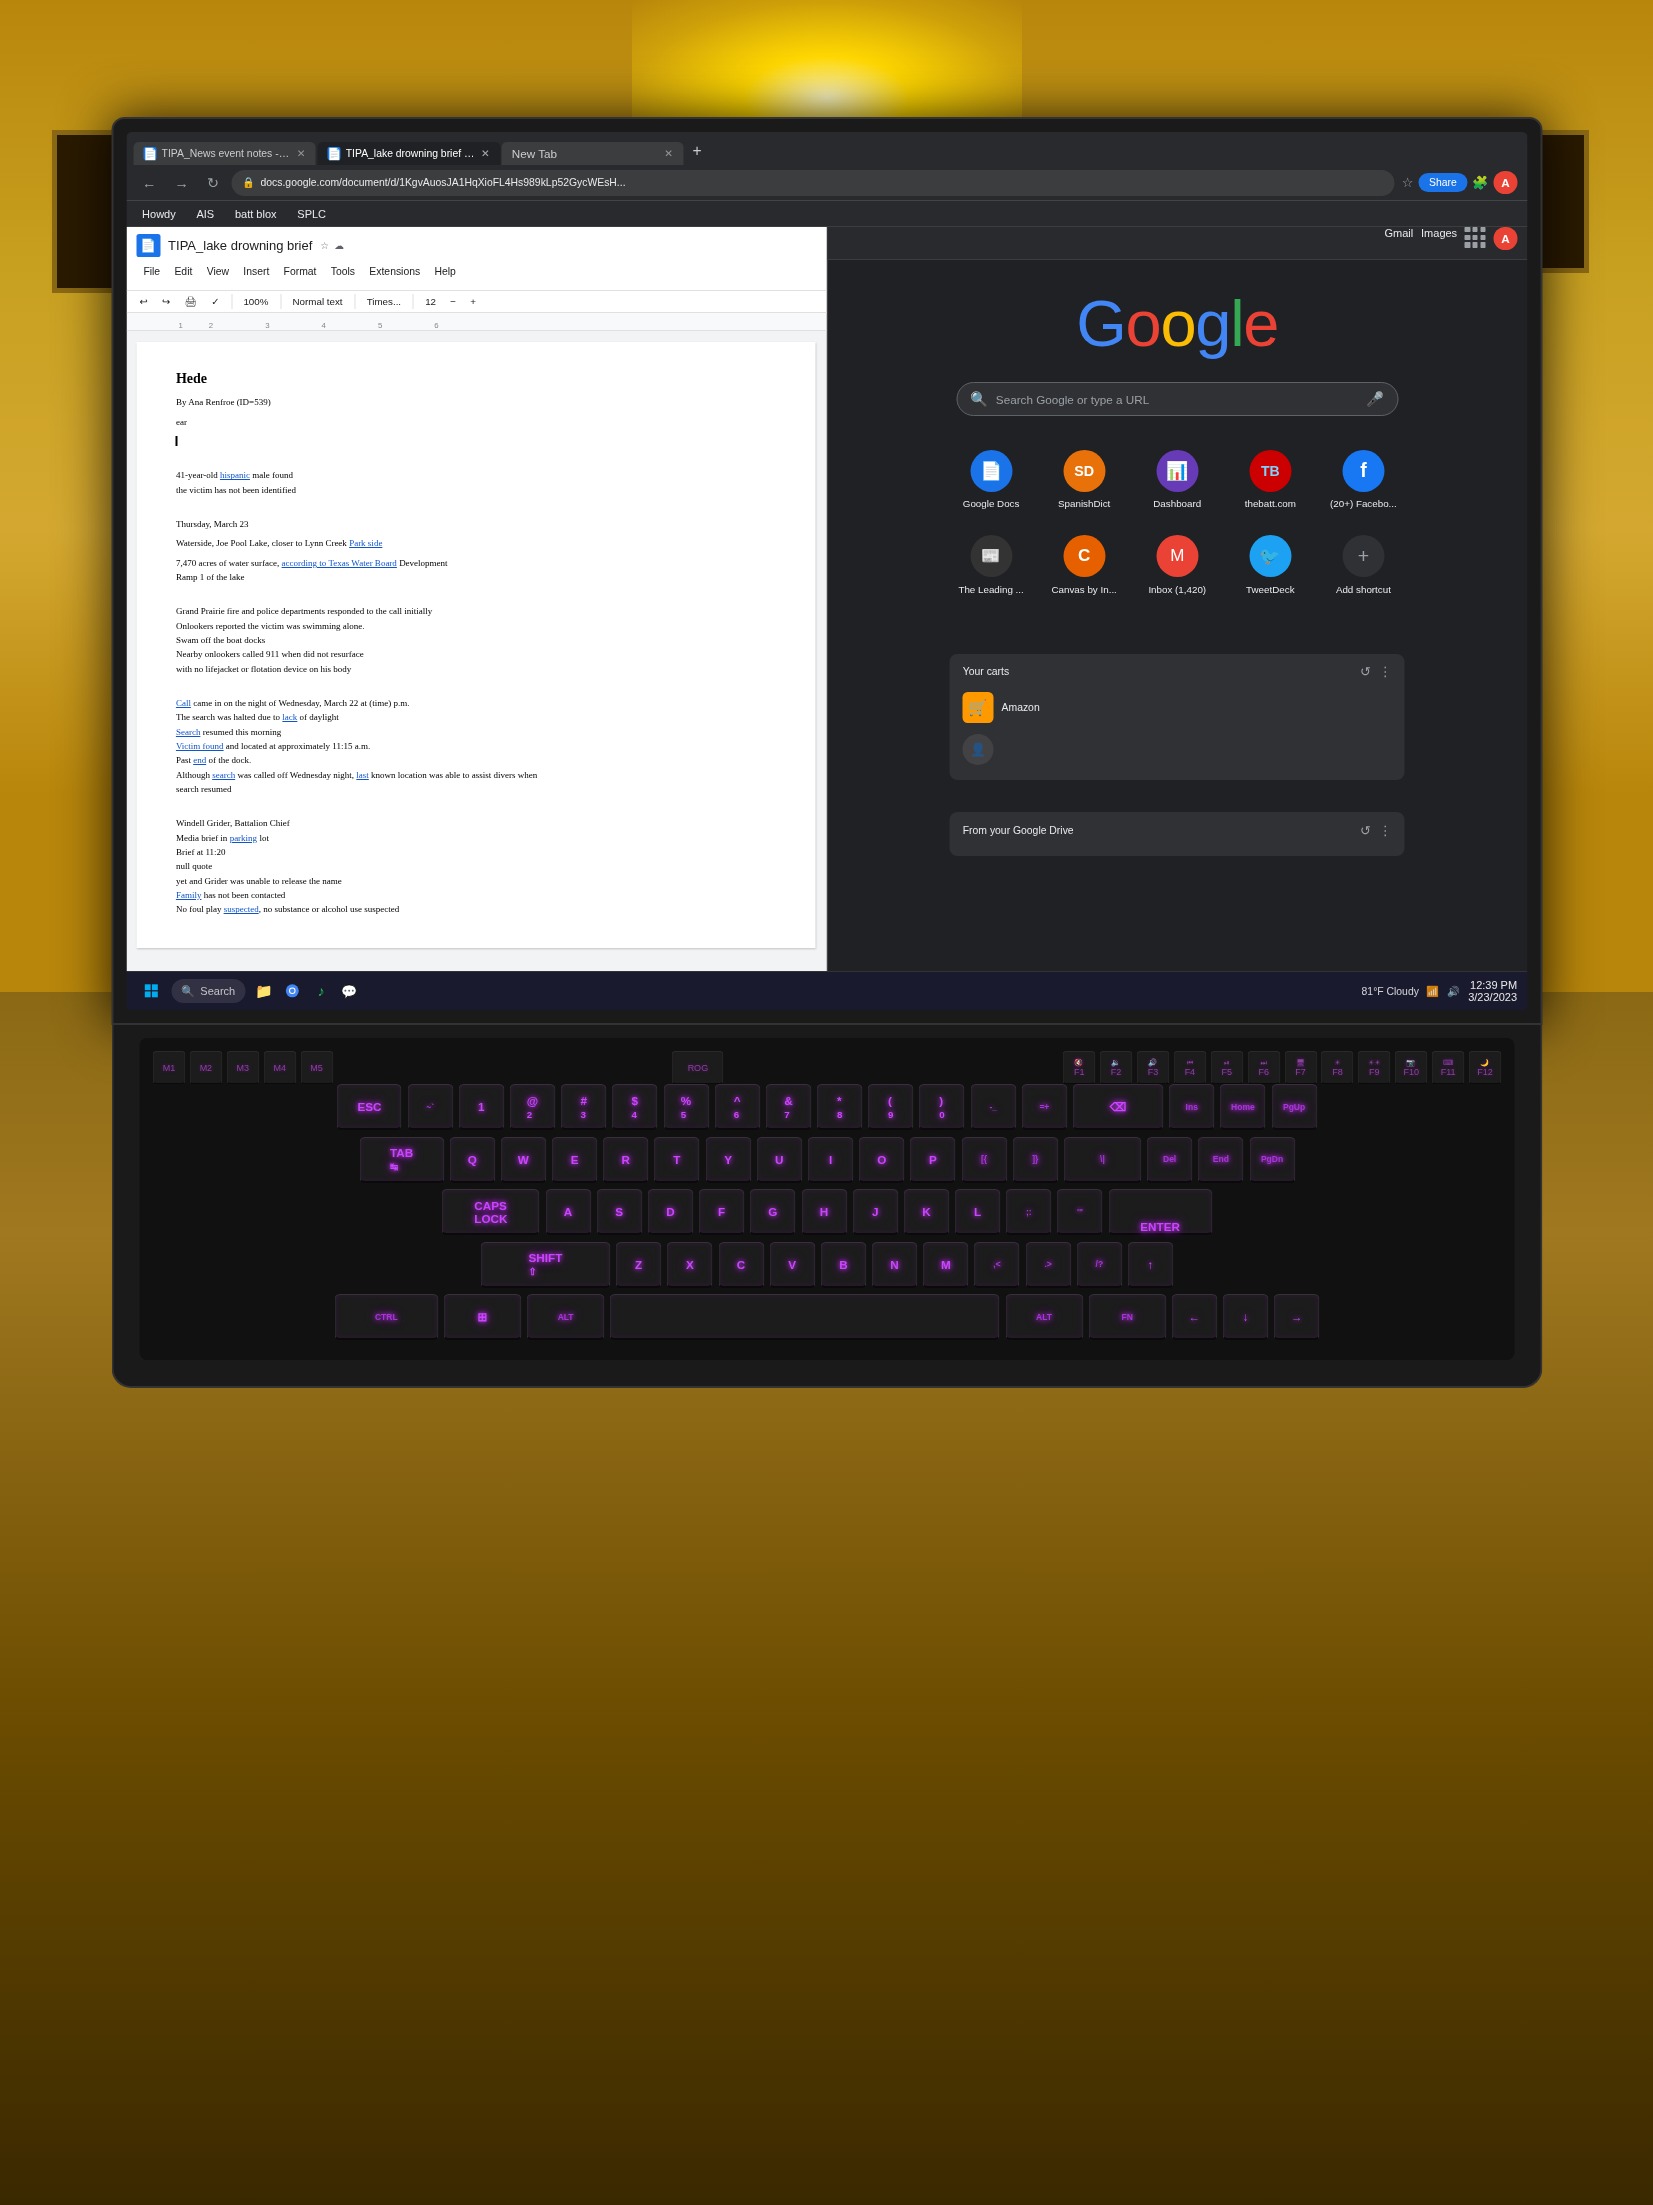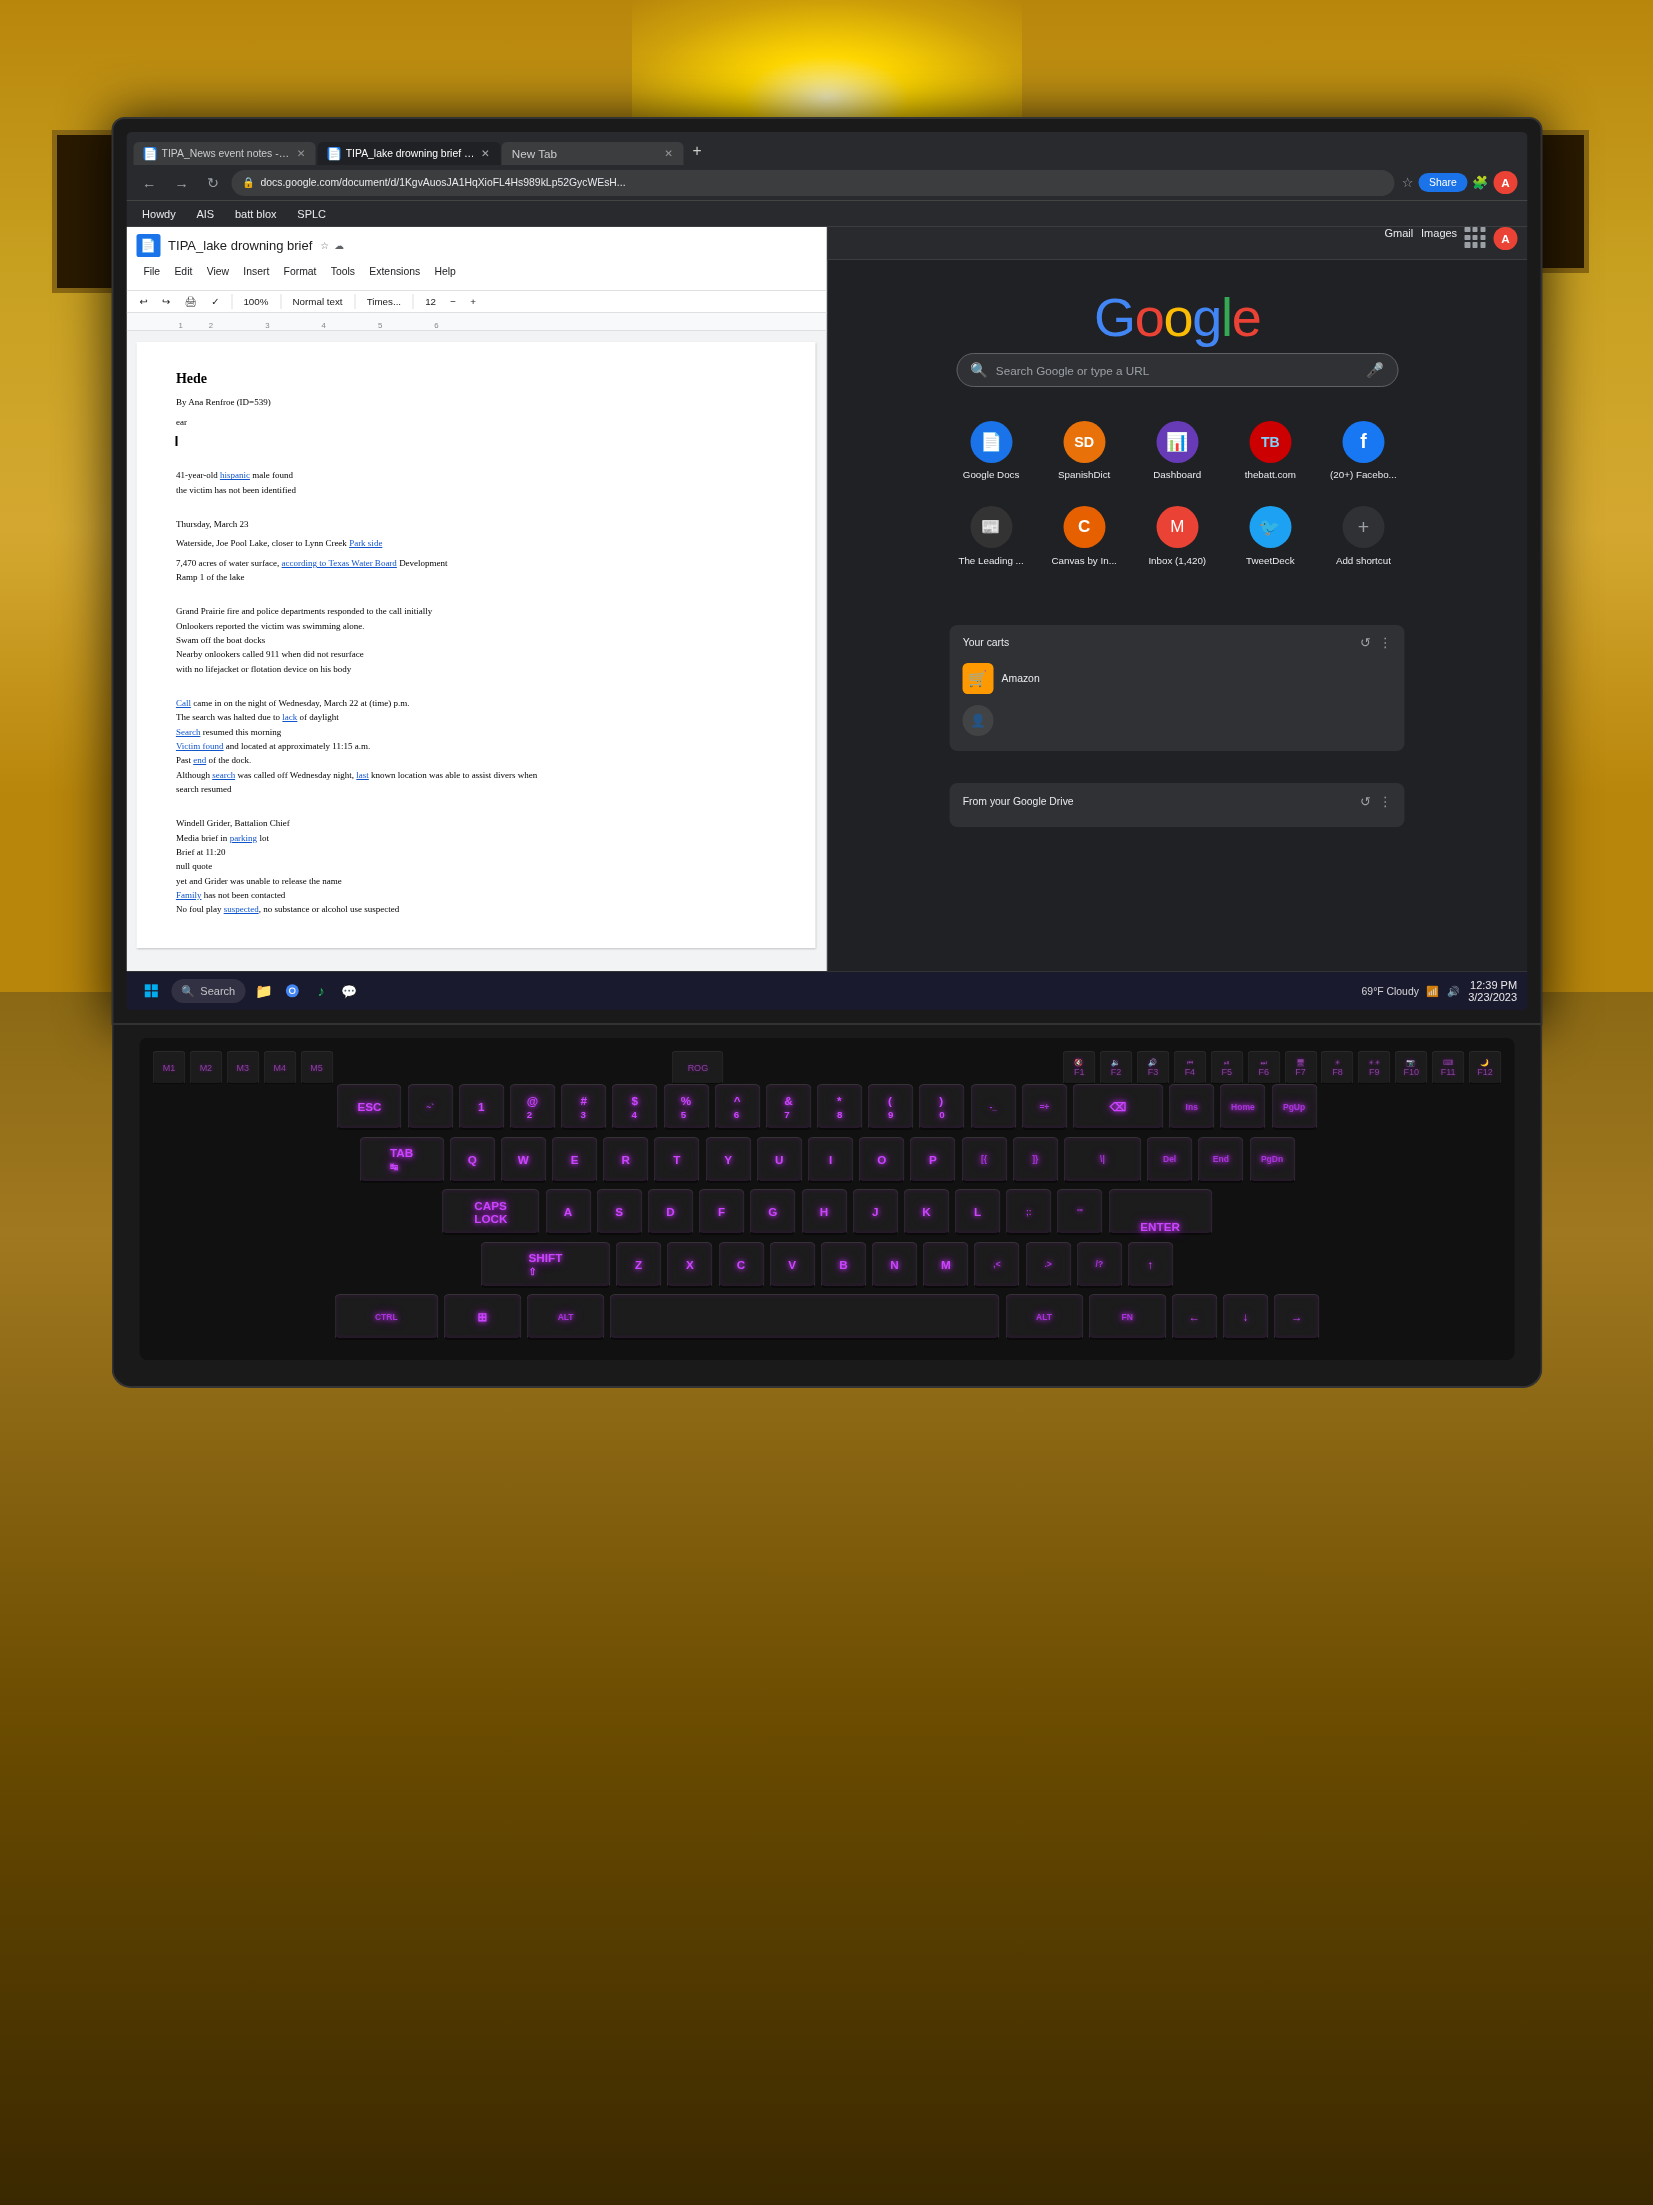--- a/index.html
+++ b/index.html
@@ -454,23 +454,23 @@
     .newtab-content {
       flex: 1;
       display: flex;
       flex-direction: column;
       align-items: center;
       padding: 26px 26px 13px;
       overflow-y: auto;
     }
 
     .google-logo {
-      font-size: 54px;
+      font-size: 65px;
       font-weight: 300;
-      margin-bottom: 5px;
+      margin-bottom: 21px;
       letter-spacing: -1.3px;
     }
 
     .google-logo .g { color: #4285f4; }
     .google-logo .o1 { color: #ea4335; }
     .google-logo .o2 { color: #fbbc05; }
     .google-logo .g2 { color: #4285f4; }
     .google-logo .l { color: #34a853; }
     .google-logo .e { color: #ea4335; }
 
@@ -1046,21 +1046,21 @@
             </div>
             <div class="taskbar-icon">
               <span style="font-size:14.3px; color:#1db954;">♪</span>
             </div>
             <div class="taskbar-icon">
               <span style="font-size:13px;">💬</span>
             </div>
           </div>
 
           <div class="taskbar-tray">
-            <span>69°F Cloudy</span>
+            <span>81°F Cloudy</span>
             <span>📶</span>
             <span>🔊</span>
             <div class="taskbar-time">
               <div>12:39 PM</div>
               <div>3/23/2023</div>
             </div>
           </div>
         </div>
 
       </div>

